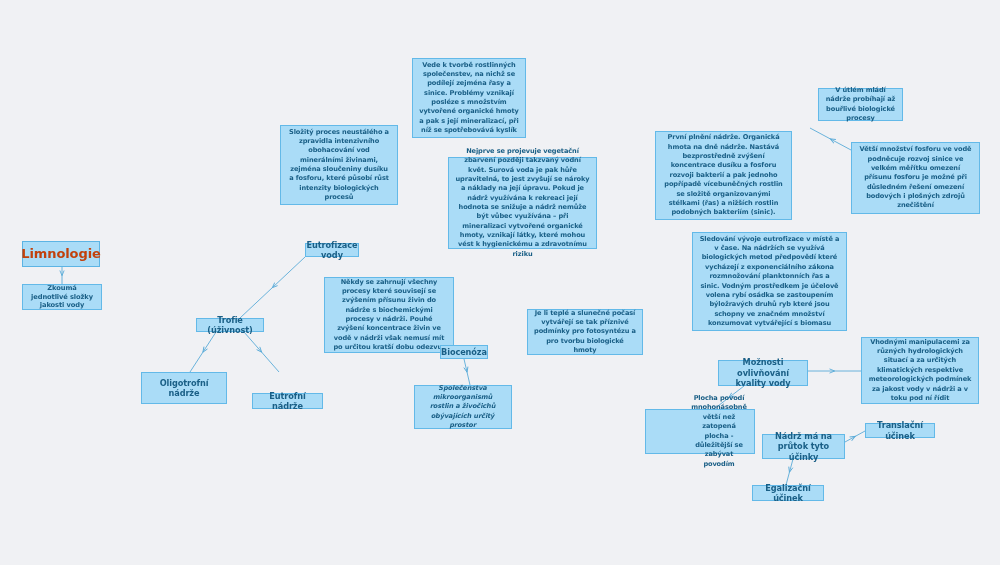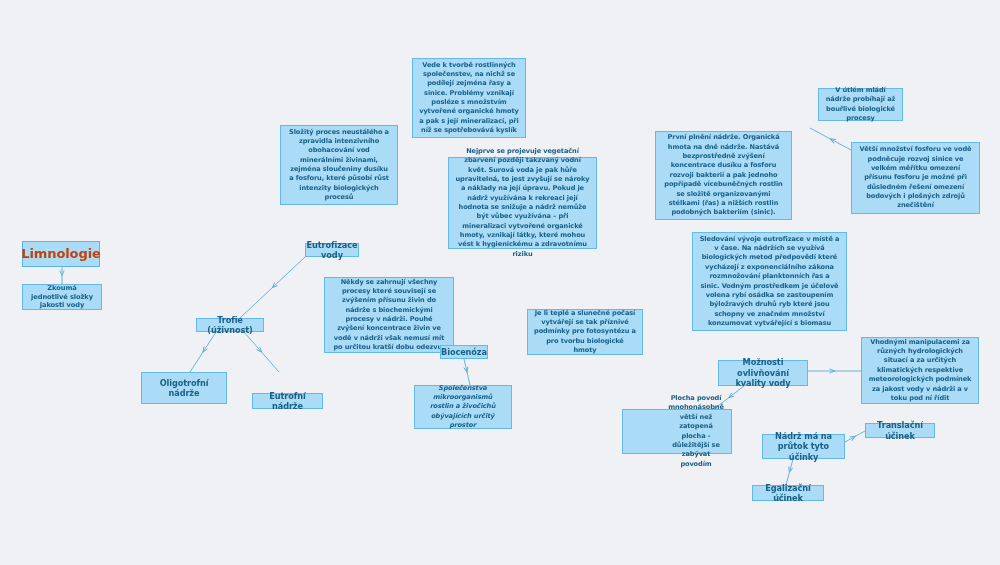--- a/index.html
+++ b/index.html
@@ -143,21 +143,21 @@
       </div>
       <div class="node note" style="left: 527px; top: 309px; width: 116px; height: 46px;">
         <span>Je li teplé a slunečné počasí vytvářejí se tak příznivé podmínky pro fotosyntézu a pro tvorbu biologické hmoty</span>
       </div>
       <div class="node branch" style="left: 718px; top: 360px; width: 90px; height: 26px;">
         <span>Možnosti ovlivňování kvality vody</span>
       </div>
       <div class="node note" style="left: 861px; top: 337px; width: 118px; height: 67px;">
         <span>Vhodnými manipulacemi za různých hydrologických situací a za určitých klimatických respektive meteorologických podmínek za jakost vody v nádrži a v toku pod ní řídit</span>
       </div>
-      <div class="node note" style="left: 622px; top: 409px; width: 110px; height: 45px; padding-left: 44px;">
+      <div class="node note" style="left: 645px; top: 409px; width: 110px; height: 45px; padding-left: 44px;">
         <span>Plocha povodí mnohonásobně větší než zatopená plocha - důležitější se zabývat povodím</span>
       </div>
       <div class="node branch" style="left: 762px; top: 434px; width: 83px; height: 25px; align-items: center;">
         <span>Nádrž má na průtok tyto účinky</span>
       </div>
       <div class="node branch" style="left: 865px; top: 423px; width: 70px; height: 15px;">
         <span>Translační účinek</span>
       </div>
       <div class="node branch" style="left: 752px; top: 485px; width: 72px; height: 16px;">
         <span>Egalizační účinek</span>

